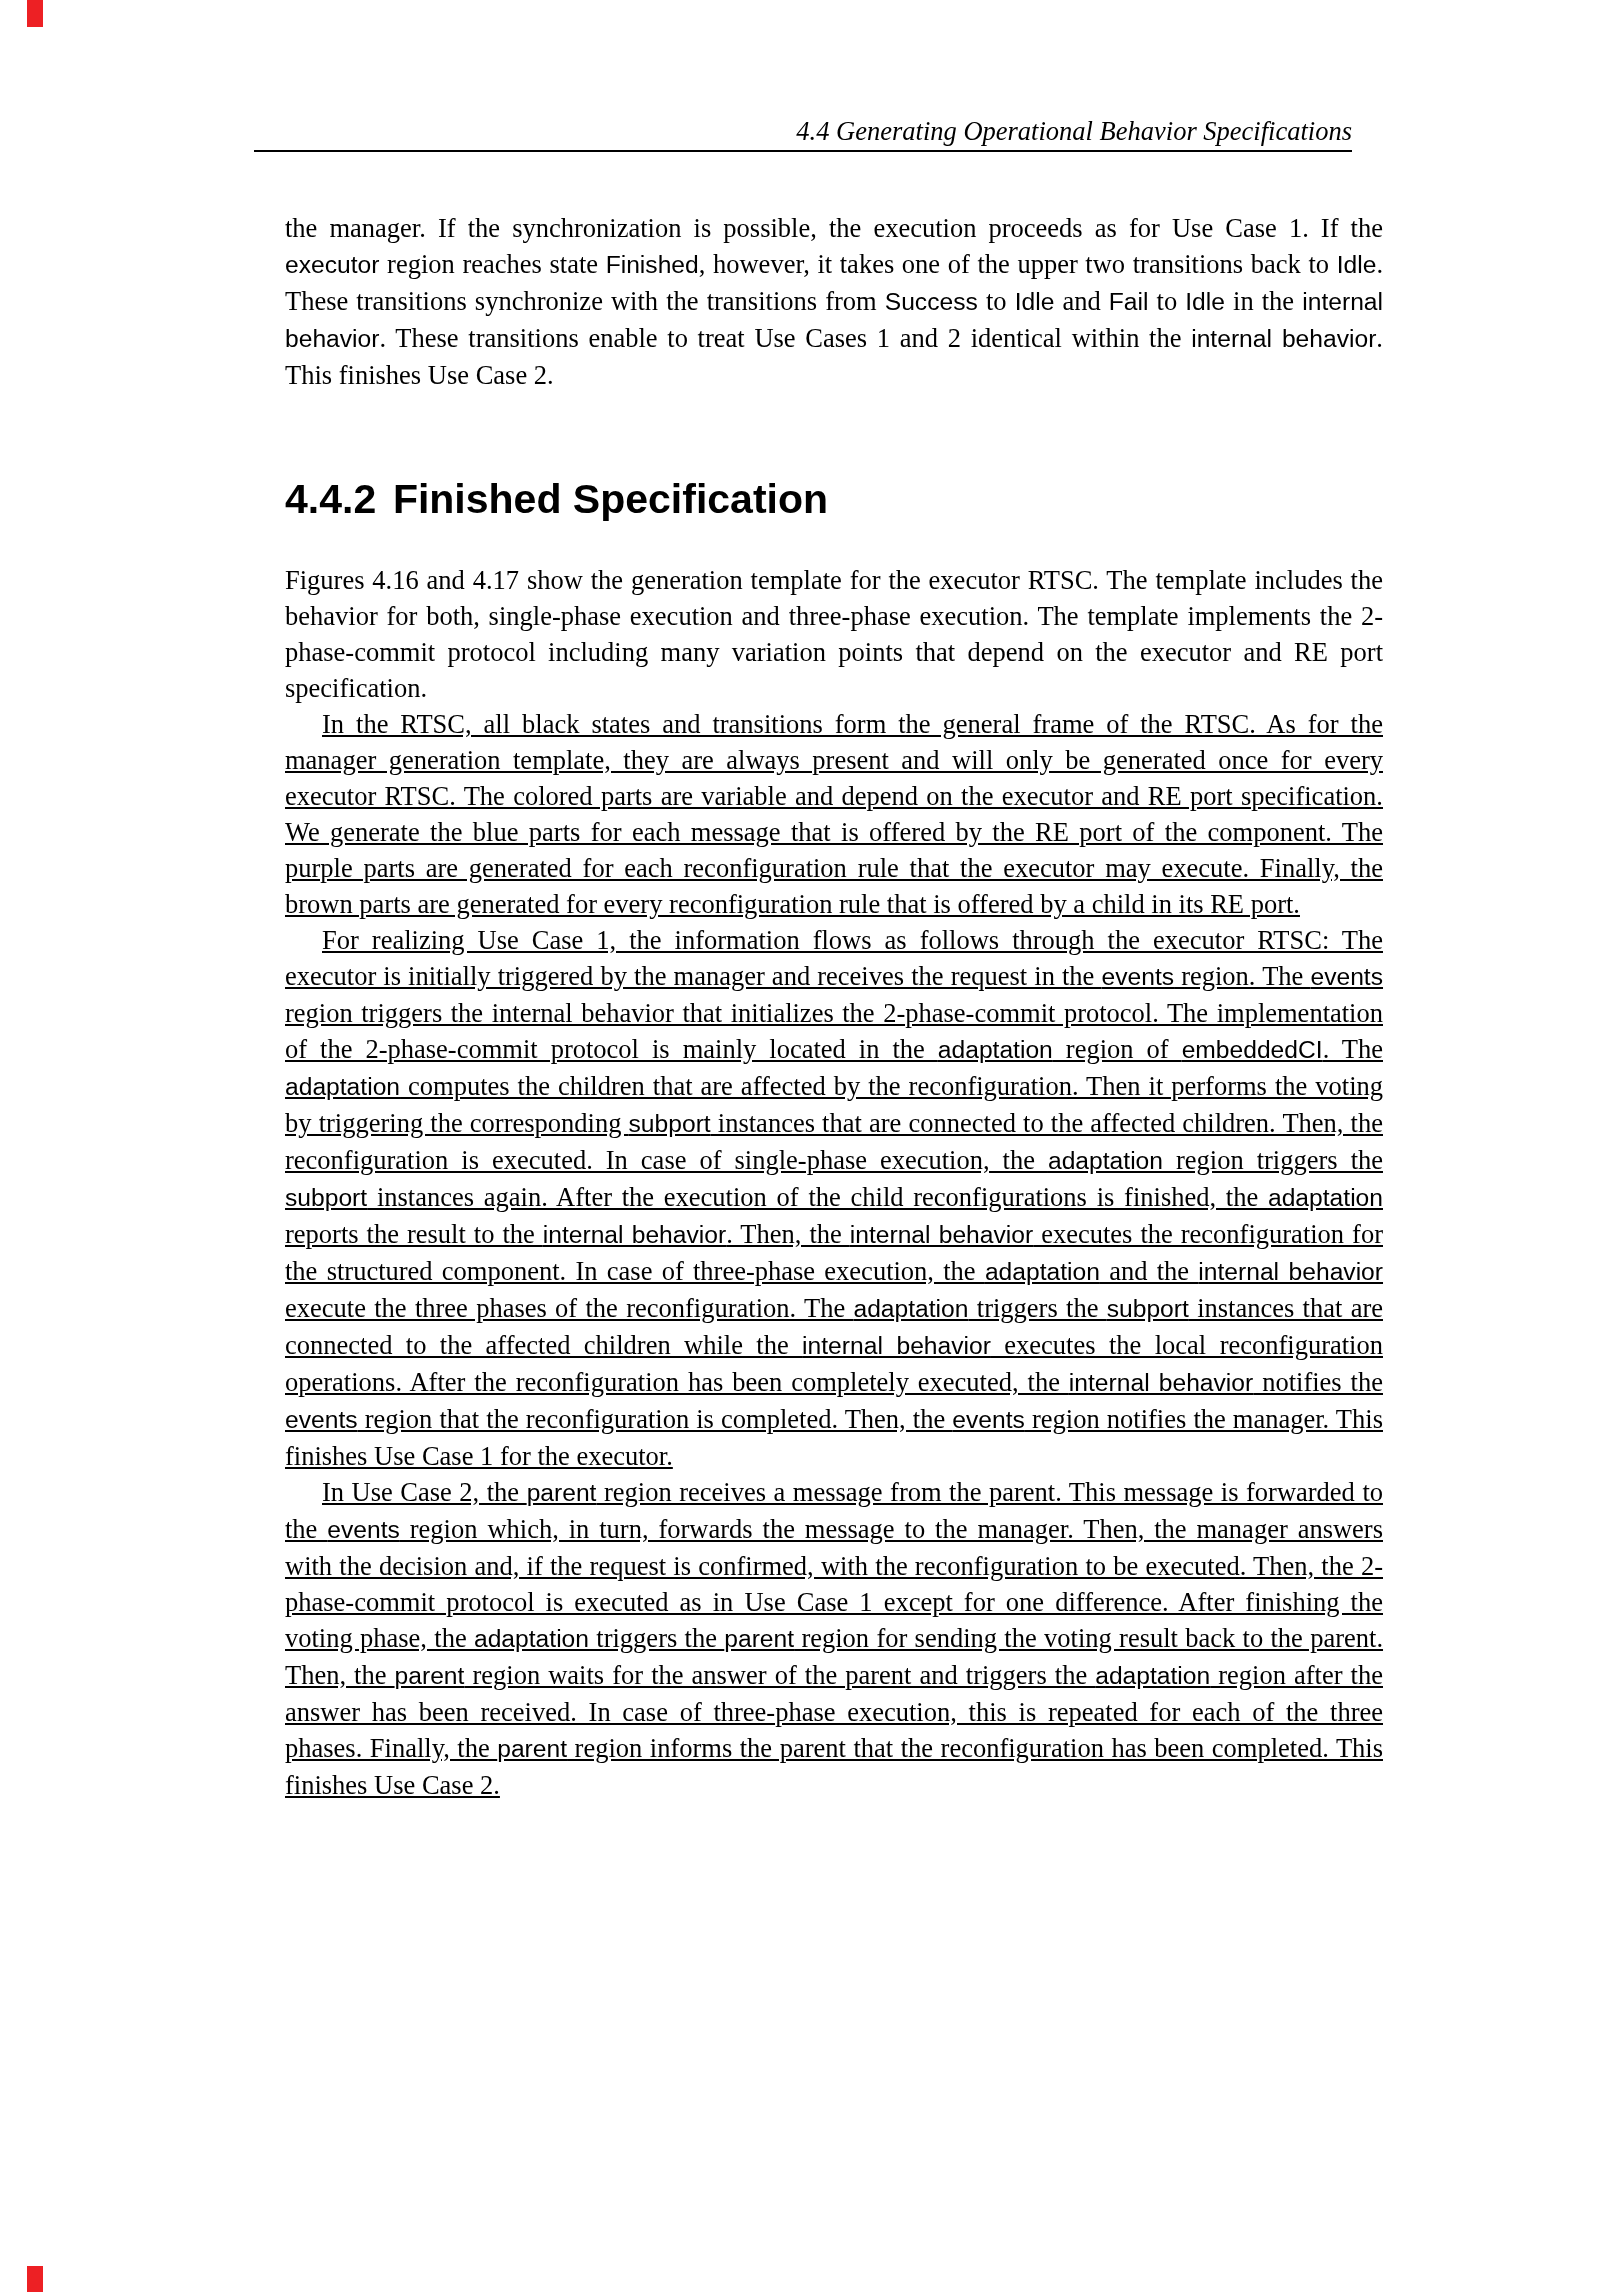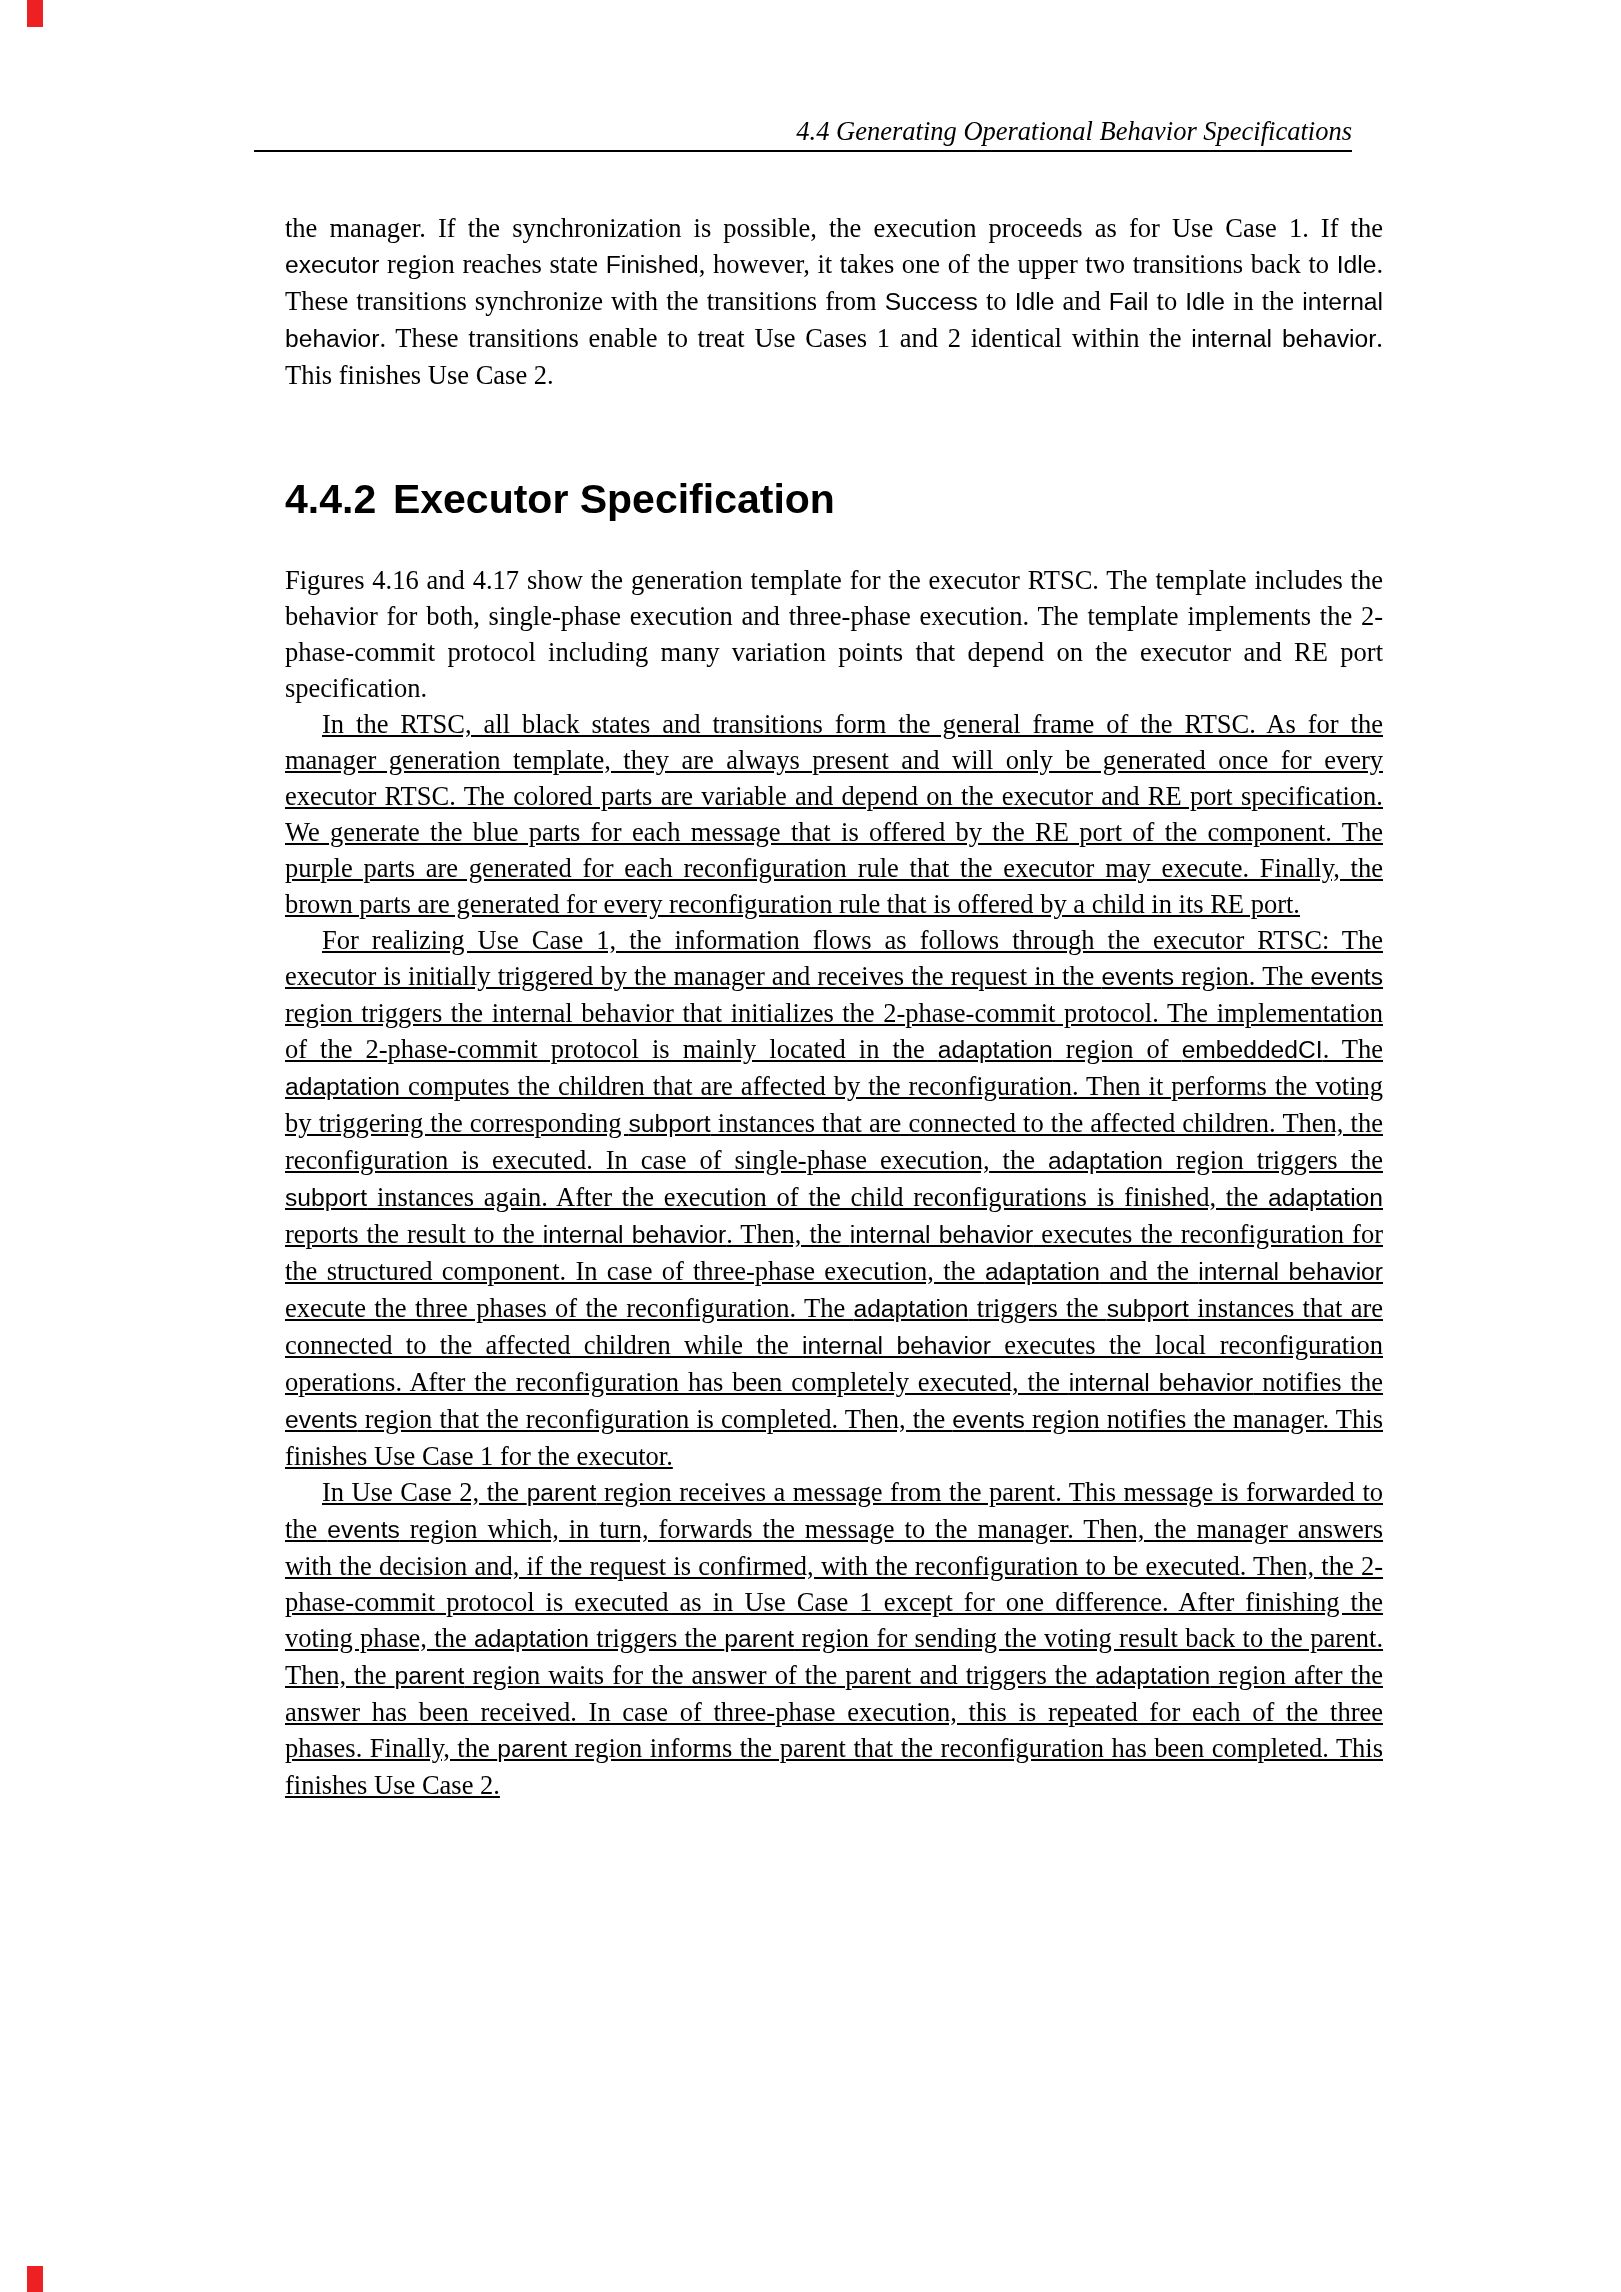--- a/index.html
+++ b/index.html
@@ -58,21 +58,21 @@
 
   <div class="running-header">4.4 Generating Operational Behavior Specifications</div>
 
   <div class="head-rule"></div>
 
   <div class="content">
 
     <p><span>the manager. If the synchronization is possible, the execution proceeds as for Use Case 1. If the </span><span class="sans">executor</span><span> region reaches state </span><span class="sans">Finished</span><span>, however, it takes one of the upper two transitions back to </span><span class="sans">Idle</span><span>. These transitions synchronize with the transitions from </span><span class="sans">Success</span><span> to </span><span class="sans">Idle</span><span> and </span><span class="sans">Fail</span><span> to </span><span class="sans">Idle</span><span> in the </span><span class="sans">internal behavior</span><span>. These transitions enable to treat Use Cases 1 and 2 identical within the </span><span class="sans">internal behavior</span><span>. This finishes Use Case 2.</span></p>
 
     <h2 class="sec-heading">
-      <span class="sec-num">4.4.2</span><span>Executor Specification</span>
+      <span class="sec-num">4.4.2</span><span>Finished Specification</span>
     </h2>
 
     <div>
         <p><span>Figures 4.16 and 4.17 show the generation template for the executor RTSC. The template includes the behavior for both, single-phase execution and three-phase execution. The template implements the 2-phase-commit protocol including many variation points that depend on the executor and RE port specification.</span></p>
         <p class="indent"><span>In the RTSC, all black states and transitions form the general frame of the RTSC. As for the manager generation template, they are always present and will only be generated once for every executor RTSC. The colored parts are variable and depend on the executor and RE port specification. We generate the blue parts for each message that is offered by the RE port of the component. The purple parts are generated for each reconfiguration rule that the executor may execute. Finally, the brown parts are generated for every reconfiguration rule that is offered by a child in its RE port.</span></p>
         <p class="indent"><span>For realizing Use Case 1, the information flows as follows through the executor RTSC: The executor is initially triggered by the manager and receives the request in the </span><span class="sans">events</span><span> region. The </span><span class="sans">events</span><span> region triggers the internal behavior that initializes the 2-phase-commit protocol. The implementation of the 2-phase-commit protocol is mainly located in the </span><span class="sans">adaptation</span><span> region of </span><span class="sans">embeddedCI</span><span>. The </span><span class="sans">adaptation</span><span> computes the children that are affected by the reconfiguration. Then it performs the voting by triggering the corresponding </span><span class="sans">subport</span><span> instances that are connected to the affected children. Then, the reconfiguration is executed. In case of single-phase execution, the </span><span class="sans">adaptation</span><span> region triggers the </span><span class="sans">subport</span><span> instances again. After the execution of the child reconfigurations is finished, the </span><span class="sans">adaptation</span><span> reports the result to the </span><span class="sans">internal behavior</span><span>. Then, the </span><span class="sans">internal behavior</span><span> executes the reconfiguration for the structured component. In case of three-phase execution, the </span><span class="sans">adaptation</span><span> and the </span><span class="sans">internal behavior</span><span> execute the three phases of the reconfiguration. The </span><span class="sans">adaptation</span><span> triggers the </span><span class="sans">subport</span><span> instances that are connected to the affected children while the </span><span class="sans">internal behavior</span><span> executes the local reconfiguration operations. After the reconfiguration has been completely executed, the </span><span class="sans">internal behavior</span><span> notifies the </span><span class="sans">events</span><span> region that the reconfiguration is completed. Then, the </span><span class="sans">events</span><span> region notifies the manager. This finishes Use Case 1 for the executor.</span></p>
         <p class="indent"><span>In Use Case 2, the </span><span class="sans">parent</span><span> region receives a message from the parent. This message is forwarded to the </span><span class="sans">events</span><span> region which, in turn, forwards the message to the manager. Then, the manager answers with the decision and, if the request is confirmed, with the reconfiguration to be executed. Then, the 2-phase-commit protocol is executed as in Use Case 1 except for one difference. After finishing the voting phase, the </span><span class="sans">adaptation</span><span> triggers the </span><span class="sans">parent</span><span> region for sending the voting result back to the parent. Then, the </span><span class="sans">parent</span><span> region waits for the answer of the parent and triggers the </span><span class="sans">adaptation</span><span> region after the answer has been received. In case of three-phase execution, this is repeated for each of the three phases. Finally, the </span><span class="sans">parent</span><span> region informs the parent that the reconfiguration has been completed. This finishes Use Case 2.</span></p>
       </div>
 
   </div>

